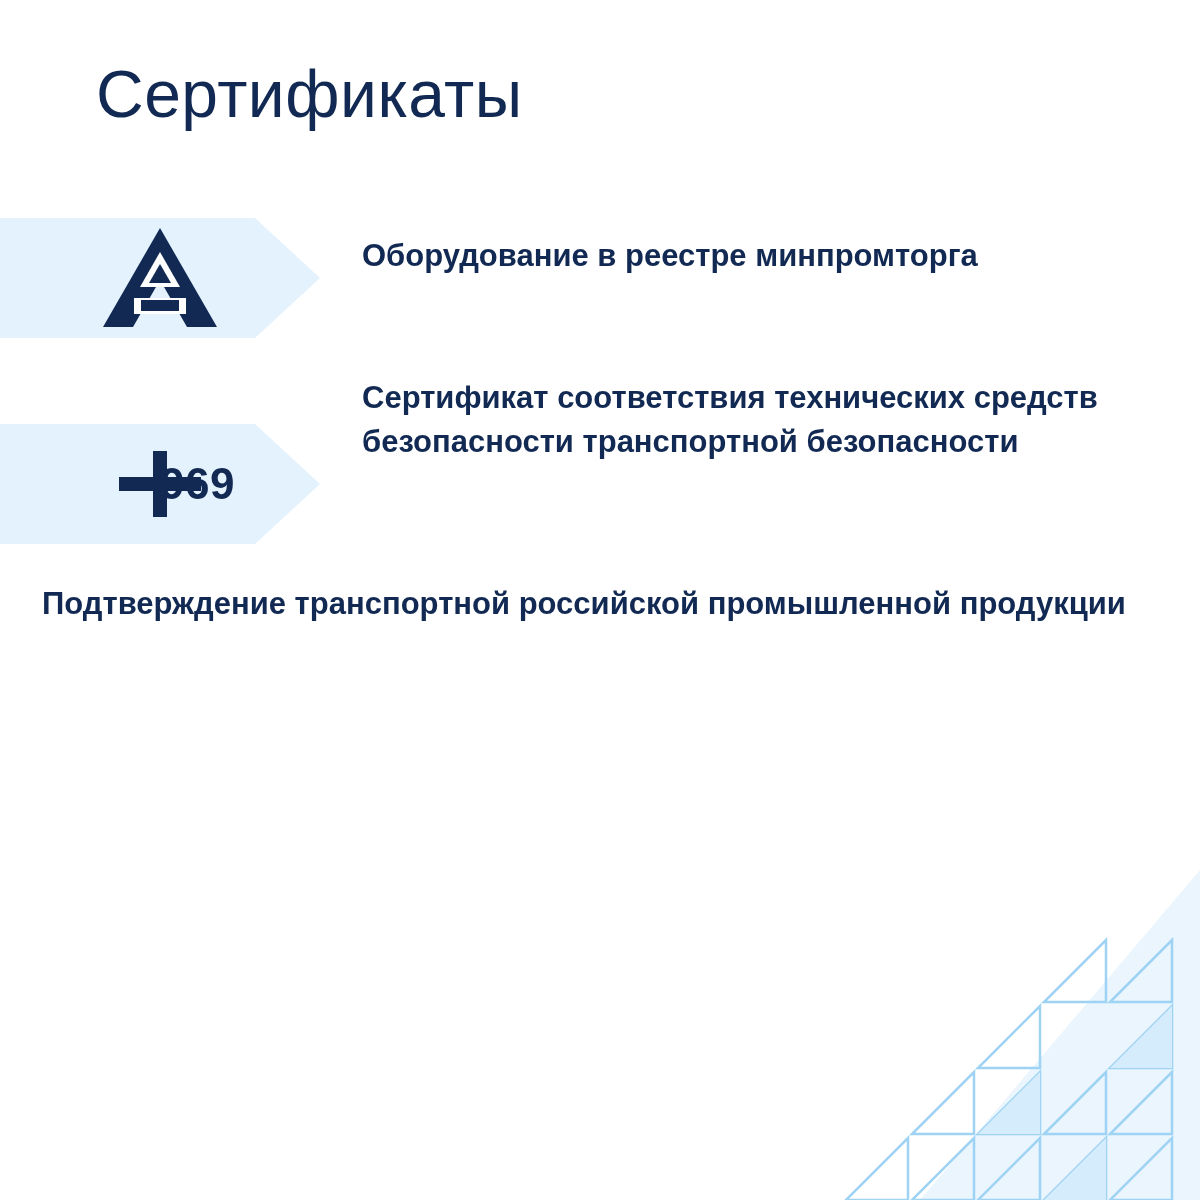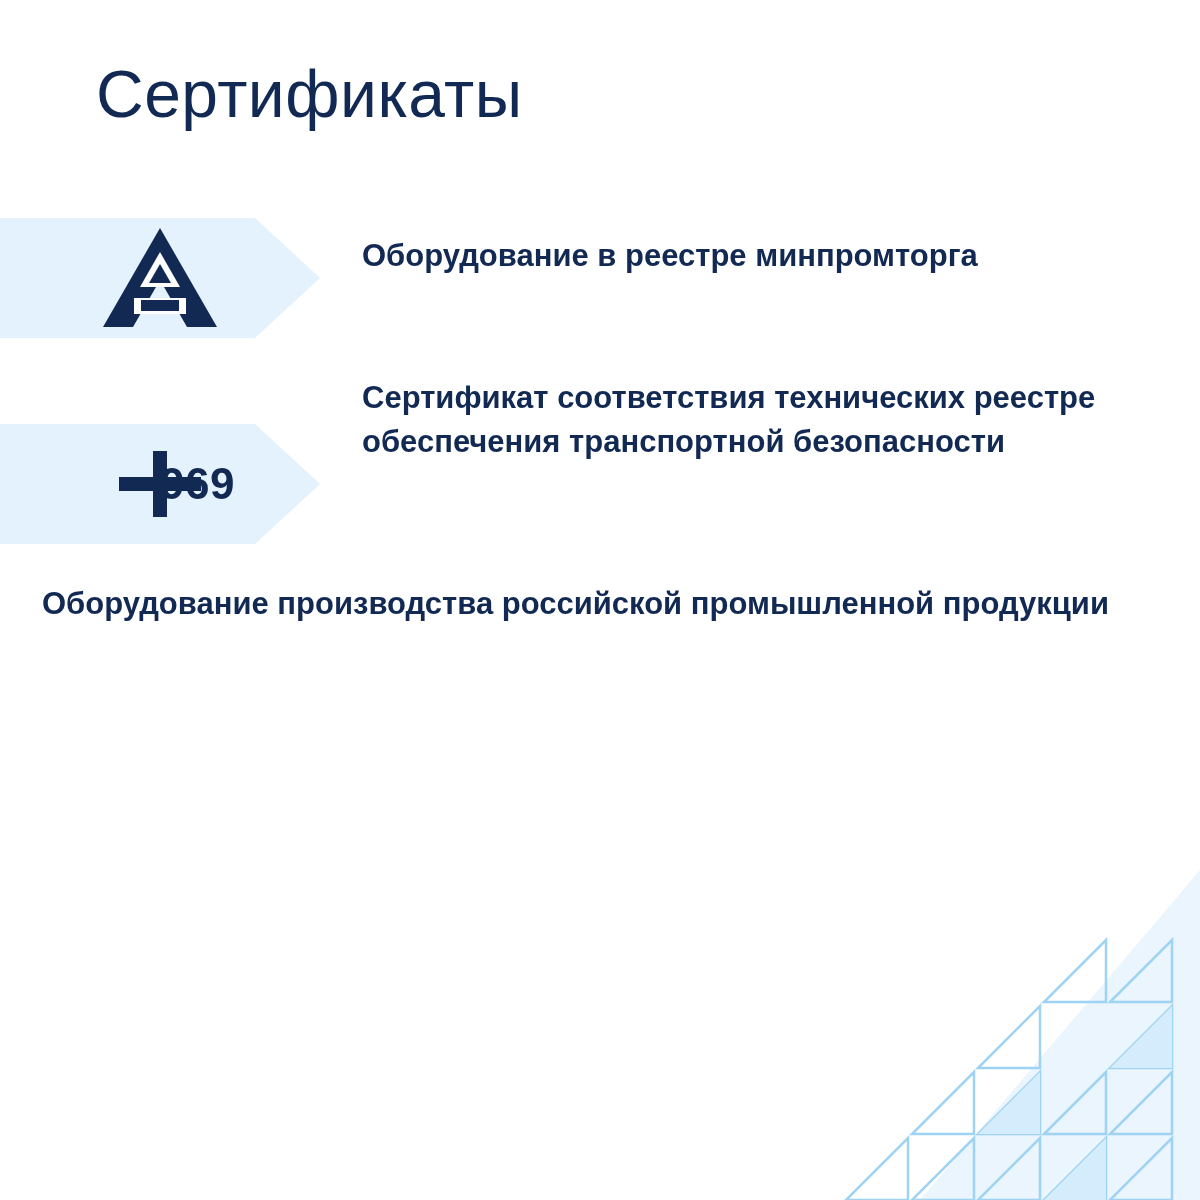--- a/index.html
+++ b/index.html
@@ -197,25 +197,25 @@
             <span class="doc-icon">
               <span class="corner c-tl"></span>
               <span class="corner c-tr"></span>
               <span class="corner c-bl"></span>
               <span class="corner c-br"></span>
               <span class="doc-num">969</span>
             </span>
           </span>
         </div>
       </div>
-      <div class="row-text">Сертификат соответствия технических реестре обеспечения транспортной безопасности</div>
+      <div class="row-text">Сертификат соответствия технических средств безопасности транспортной безопасности</div>
     </div>
 
     <div class="cert-row row-3">
-      <div class="row-text">Оборудование производства российской промышленной продукции</div>
+      <div class="row-text">Подтверждение транспортной российской промышленной продукции</div>
     </div>
 
   </div>
 
   <div class="decor">
     <svg width="420" height="330" viewBox="0 0 420 330" xmlns="http://www.w3.org/2000/svg">
 
       <path d="M420 0 L420 330 L140 330 Z" fill="#eaf5fd"></path>
       <g stroke="#9ed3f3" stroke-width="2.5" fill="none">
 

